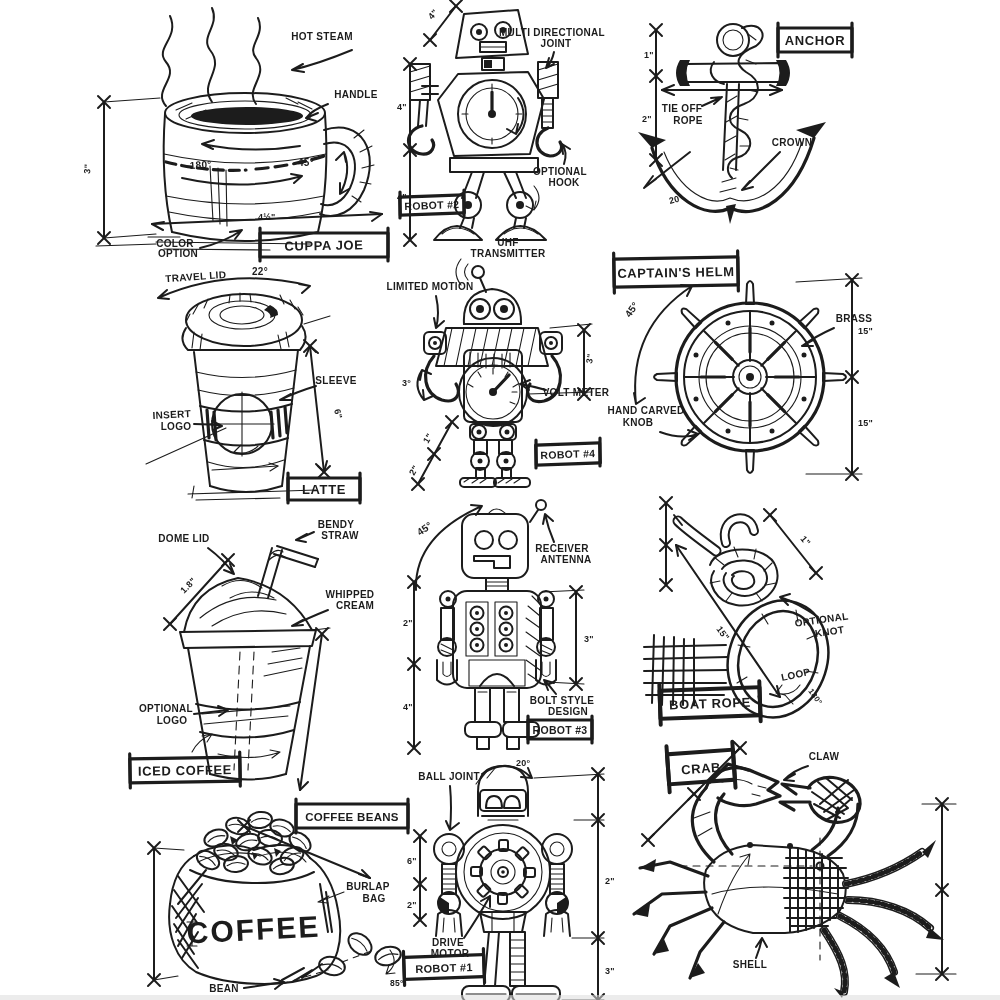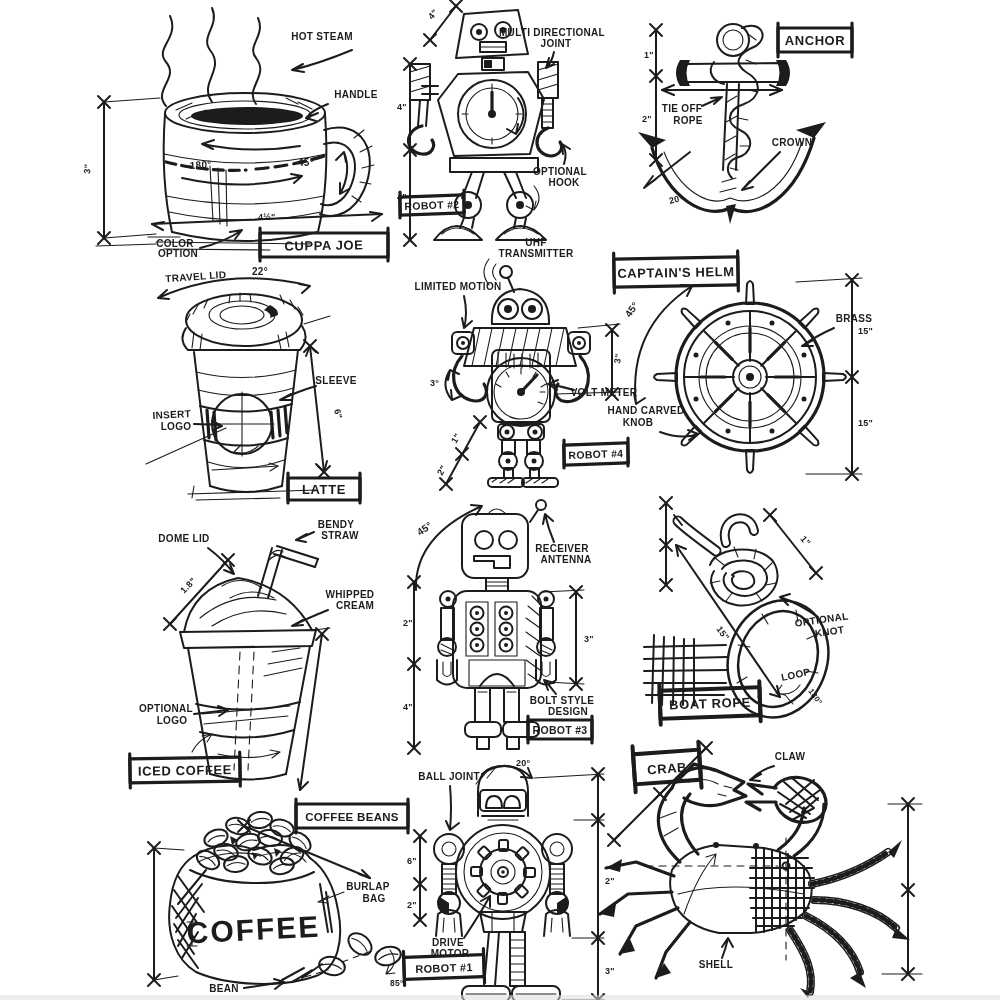--- a/index.html
+++ b/index.html
@@ -248,21 +248,21 @@
   <text class="dim" x="204" y="152" transform="rotate(75 204 152)">6"</text>
   <g>
     <rect class="tk" x="158" y="220" width="72" height="22"></rect>
     <line class="tk" x1="158" y1="215" x2="158" y2="245"></line>
           <line class="tk" x1="230" y1="215" x2="230" y2="245"></line>
     <text class="ttl" x="194" y="236" text-anchor="middle">LATTE</text>
   </g>
 </svg>
 </div>
 
-<div class="cell" style="left:416px;top:232px">
+<div class="cell" style="left:388px;top:232px">
 <svg width="240" height="256" viewBox="0 0 240 256">
   <g>
     <circle cx="90" cy="40" r="6"></circle>
           <line x1="92" y1="46" x2="98" y2="60"></line>
     <path class="tn" d="M80 32 q-7 8 0 16 M73 27 q-10 13 0 26"></path>
     <path d="M76 92 Q74 60 104 57 Q134 60 133 92"></path>
           <line x1="76" y1="92" x2="133" y2="92"></line>
     <circle cx="92" cy="77" r="10"></circle>
           <circle class="fl" cx="92" cy="77" r="4"></circle>
     <circle cx="116" cy="77" r="10"></circle>
@@ -794,21 +794,21 @@
   <text class="dim" x="213" y="222">3"</text>
   <g transform="rotate(-2 52 215)">
     <rect class="tk" x="12" y="204" width="80" height="22"></rect>
     <line class="tk" x1="12" y1="198" x2="12" y2="232"></line>
           <line class="tk" x1="92" y1="198" x2="92" y2="232"></line>
     <text x="52" y="220" font-size="11" text-anchor="middle">ROBOT #1</text>
   </g>
 </svg>
 </div>
 
-<div class="cell" style="left:588px;top:742px">
+<div class="cell" style="left:622px;top:742px">
 <svg width="362" height="256" viewBox="0 0 362 256">
   <g>
     <path d="M84 128 Q98 106 130 103 L176 106 Q210 112 221 132 Q228 152 217 170 Q196 189 163 191 L131 191 Q99 185 87 163 Q79 144 84 128 Z"></path>
     <path class="tn" d="M90 152 Q140 138 216 152"></path>
     <circle class="fl" cx="128" cy="103" r="3"></circle>
           <circle class="fl" cx="168" cy="104" r="3"></circle>
     <g class="tn">
       <path d="M168 107 V190 M176 107 V190 M184 108 V188 M192 110 V186 M200 112 V183 M208 116 V178 M216 124 V170"></path>
       <path d="M164 116 H220 M162 126 H224 M162 136 H226 M162 146 H226 M162 156 H224 M163 166 H221 M165 176 H214 M168 184 H206"></path>
     </g>

